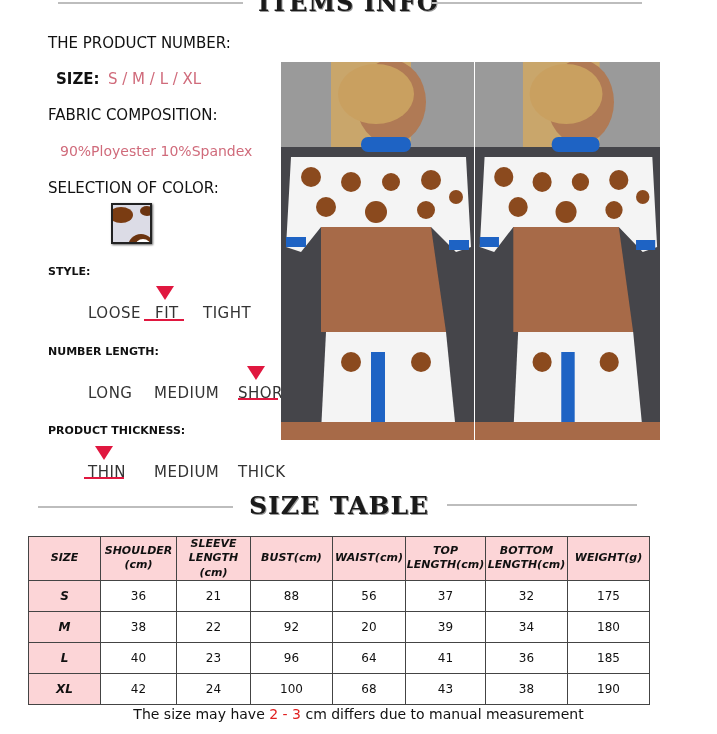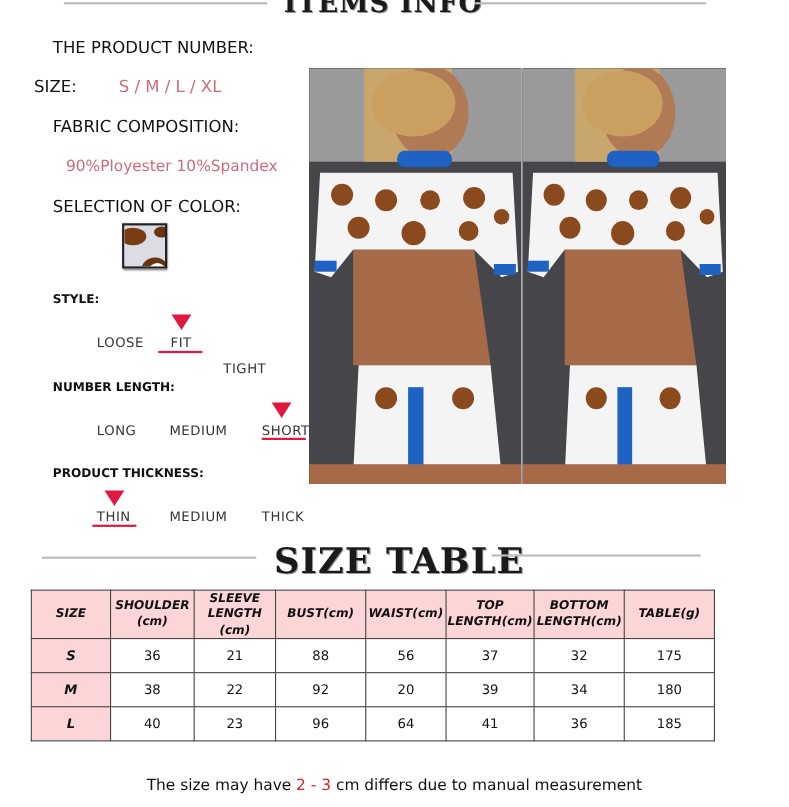--- a/index.html
+++ b/index.html
@@ -2,61 +2,61 @@
 <html><head>
 <meta charset="utf-8">
 <style>
   * { box-sizing: border-box; margin: 0; padding: 0; }
   body { width: 717px; height: 734px; background: #ffffff; position: relative; overflow: hidden; font-family: "DejaVu Sans", sans-serif; color: #111; }
   .hline { position: absolute; height: 2px; background: #bdbdbd; }
   .section-title { position: absolute; font-family: "DejaVu Serif", serif; font-weight: bold; color: #1a1a1a; text-shadow: 1px 1px 0 #999; letter-spacing: 1px; white-space: nowrap; }
   .label { position: absolute; font-size: 15px; letter-spacing: 0px; color: #111; white-space: nowrap; }
   .pink { color: #d06b7b; }
   .small-label { position: absolute; font-size: 11px; font-weight: bold; color: #111; white-space: nowrap; }
-  .opt { position: absolute; font-size: 12px; color: #333; white-space: nowrap; letter-spacing: 0.5px; text-align: center; }
+  .opt { position: absolute; font-size: 15px; color: #333; white-space: nowrap; letter-spacing: 0.5px; text-align: center; }
   .tri { position: absolute; width: 0; height: 0; border-left: 9px solid transparent; border-right: 9px solid transparent; border-top: 14px solid #e0173f; }
   .uline { position: absolute; height: 2px; background: #e0173f; }
   .swatch { position: absolute; left: 111px; top: 203px; width: 41px; height: 41px; border: 2px solid #222; background: #d8d8e0; overflow: hidden; box-shadow: 1px 1px 2px #666; }
   .photo { position: absolute; top: 62px; height: 378px; background: #3a3a3e; overflow: hidden; }
   .size-table { position: absolute; left: 28px; top: 536px; border-collapse: collapse; font-size: 12px; }
   .size-table th, .size-table td { border: 1px solid #444; text-align: center; height: 31px; }
   .size-table th { background: #fcd5d7; font-style: italic; font-weight: bold; font-size: 11px; height: 38px; line-height: 1.3; }
   .size-table td.sz { background: #fcd5d7; font-weight: bold; font-style: italic; }
   .note { position: absolute; top: 706px; left: 0; width: 717px; text-align: center; font-size: 14px; color: #111; }
   .note .red { color: #e02020; }
 </style>
 </head>
 <body>
 
 <div class="hline" style="left:58px;top:2px;width:185px;"></div>
 <div class="section-title" style="left:258px;top:-12px;font-size:24px;">ITEMS INFO</div>
 <div class="hline" style="left:432px;top:2px;width:210px;"></div>
 
 <div class="label" style="left:48px;top:34px;">THE PRODUCT NUMBER:</div>
-<div class="label" style="left:31px;top:70px;">SIZE:</div>
+<div class="label" style="left:56px;top:70px;font-weight:bold;">SIZE:</div>
 <div class="label pink" style="left:108px;top:70px;">S / M / L / XL</div>
 <div class="label" style="left:48px;top:106px;">FABRIC COMPOSITION:</div>
 <div class="label pink" style="left:60px;top:143px;font-size:14px;">90%Ployester 10%Spandex</div>
 <div class="label" style="left:48px;top:179px;">SELECTION OF COLOR:</div>
 <div class="swatch">
   <svg width="41" height="41" viewBox="0 0 41 41">
     <rect width="41" height="41" fill="#dcdce6"></rect>
     <ellipse cx="8" cy="10" rx="12" ry="8" fill="#7a3c12"></ellipse>
     <ellipse cx="34" cy="6" rx="7" ry="5" fill="#6b3410"></ellipse>
     <circle cx="28" cy="42" r="13" fill="#6b3410"></circle>
     <circle cx="30" cy="42" r="8" fill="#ffffff"></circle>
   </svg>
 </div>
 
 <div class="small-label" style="left:48px;top:265px;">STYLE:</div>
 <div class="tri" style="left:156px;top:286px;"></div>
 <div class="opt" style="left:88px;top:304px;">LOOSE</div>
 <div class="opt" style="left:155px;top:304px;">FIT</div>
 <div class="uline" style="left:144px;top:319px;width:40px;"></div>
-<div class="opt" style="left:203px;top:304px;margin-top:24px;">TIGHT</div>
+<div class="opt" style="left:203px;top:304px;">TIGHT</div>
 
 <div class="small-label" style="left:48px;top:345px;">NUMBER LENGTH:</div>
 <div class="tri" style="left:247px;top:366px;"></div>
 <div class="opt" style="left:88px;top:384px;">LONG</div>
 <div class="opt" style="left:154px;top:384px;">MEDIUM</div>
 <div class="opt" style="left:238px;top:384px;">SHORT</div>
 <div class="uline" style="left:238px;top:398px;width:40px;"></div>
 
 <div class="small-label" style="left:48px;top:424px;">PRODUCT THICKNESS:</div>
 <div class="tri" style="left:95px;top:446px;"></div>
@@ -114,34 +114,34 @@
     <path d="M40 165 L150 165 L165 270 L40 270 Z" fill="#a76a48"></path>
     <path d="M45 270 L165 270 L175 370 L40 370 Z" fill="#f4f4f4"></path>
     <circle cx="70" cy="300" r="10" fill="#8b4a1e"></circle>
       <circle cx="140" cy="300" r="10" fill="#8b4a1e"></circle>
     <rect x="90" y="290" width="14" height="80" fill="#1e63c4"></rect>
     <rect x="0" y="360" width="193" height="18" fill="#a76a48"></rect>
   </svg>
 </div>
 
 <div class="hline" style="left:38px;top:506px;width:195px;"></div>
-<div class="section-title" style="left:249px;top:491px;font-size:32px;">SIZE TABLE</div>
+<div class="section-title" style="left:249px;top:491px;font-size:25px;">SIZE TABLE</div>
 <div class="hline" style="left:447px;top:504px;width:190px;"></div>
 
 <table class="size-table">
   <thead>
     <tr>
       <th style="width:72px"><span>SIZE</span></th>
       <th style="width:76px"><span>SHOULDER</span><br><span>(cm)</span></th>
       <th style="width:74px"><span>SLEEVE</span><br><span>LENGTH (cm)</span></th>
       <th style="width:82px"><span>BUST(cm)</span></th>
       <th style="width:73px"><span>WAIST(cm)</span></th>
       <th style="width:80px"><span>TOP</span><br><span>LENGTH(cm)</span></th>
       <th style="width:82px"><span>BOTTOM</span><br><span>LENGTH(cm)</span></th>
-      <th style="width:82px"><span>TABLE(g)</span></th>
+      <th style="width:82px"><span>WEIGHT(g)</span></th>
     </tr>
   </thead>
   <tbody>
     <tr>
       <td class="sz">S</td>
       <td>36</td>
       <td>21</td>
       <td>88</td>
       <td>56</td>
       <td>37</td>
@@ -161,18 +161,28 @@
     <tr>
       <td class="sz">L</td>
       <td>40</td>
       <td>23</td>
       <td>96</td>
       <td>64</td>
       <td>41</td>
       <td>36</td>
       <td>185</td>
     </tr>
+    <tr>
+      <td class="sz">XL</td>
+      <td>42</td>
+      <td>24</td>
+      <td>100</td>
+      <td>68</td>
+      <td>43</td>
+      <td>38</td>
+      <td>190</td>
+    </tr>
   </tbody>
 </table>
 
 <div class="note">
   <span>The size may have </span><span class="red">2 - 3</span><span> cm differs due to manual measurement</span>
 </div>
 
 </body></html>

